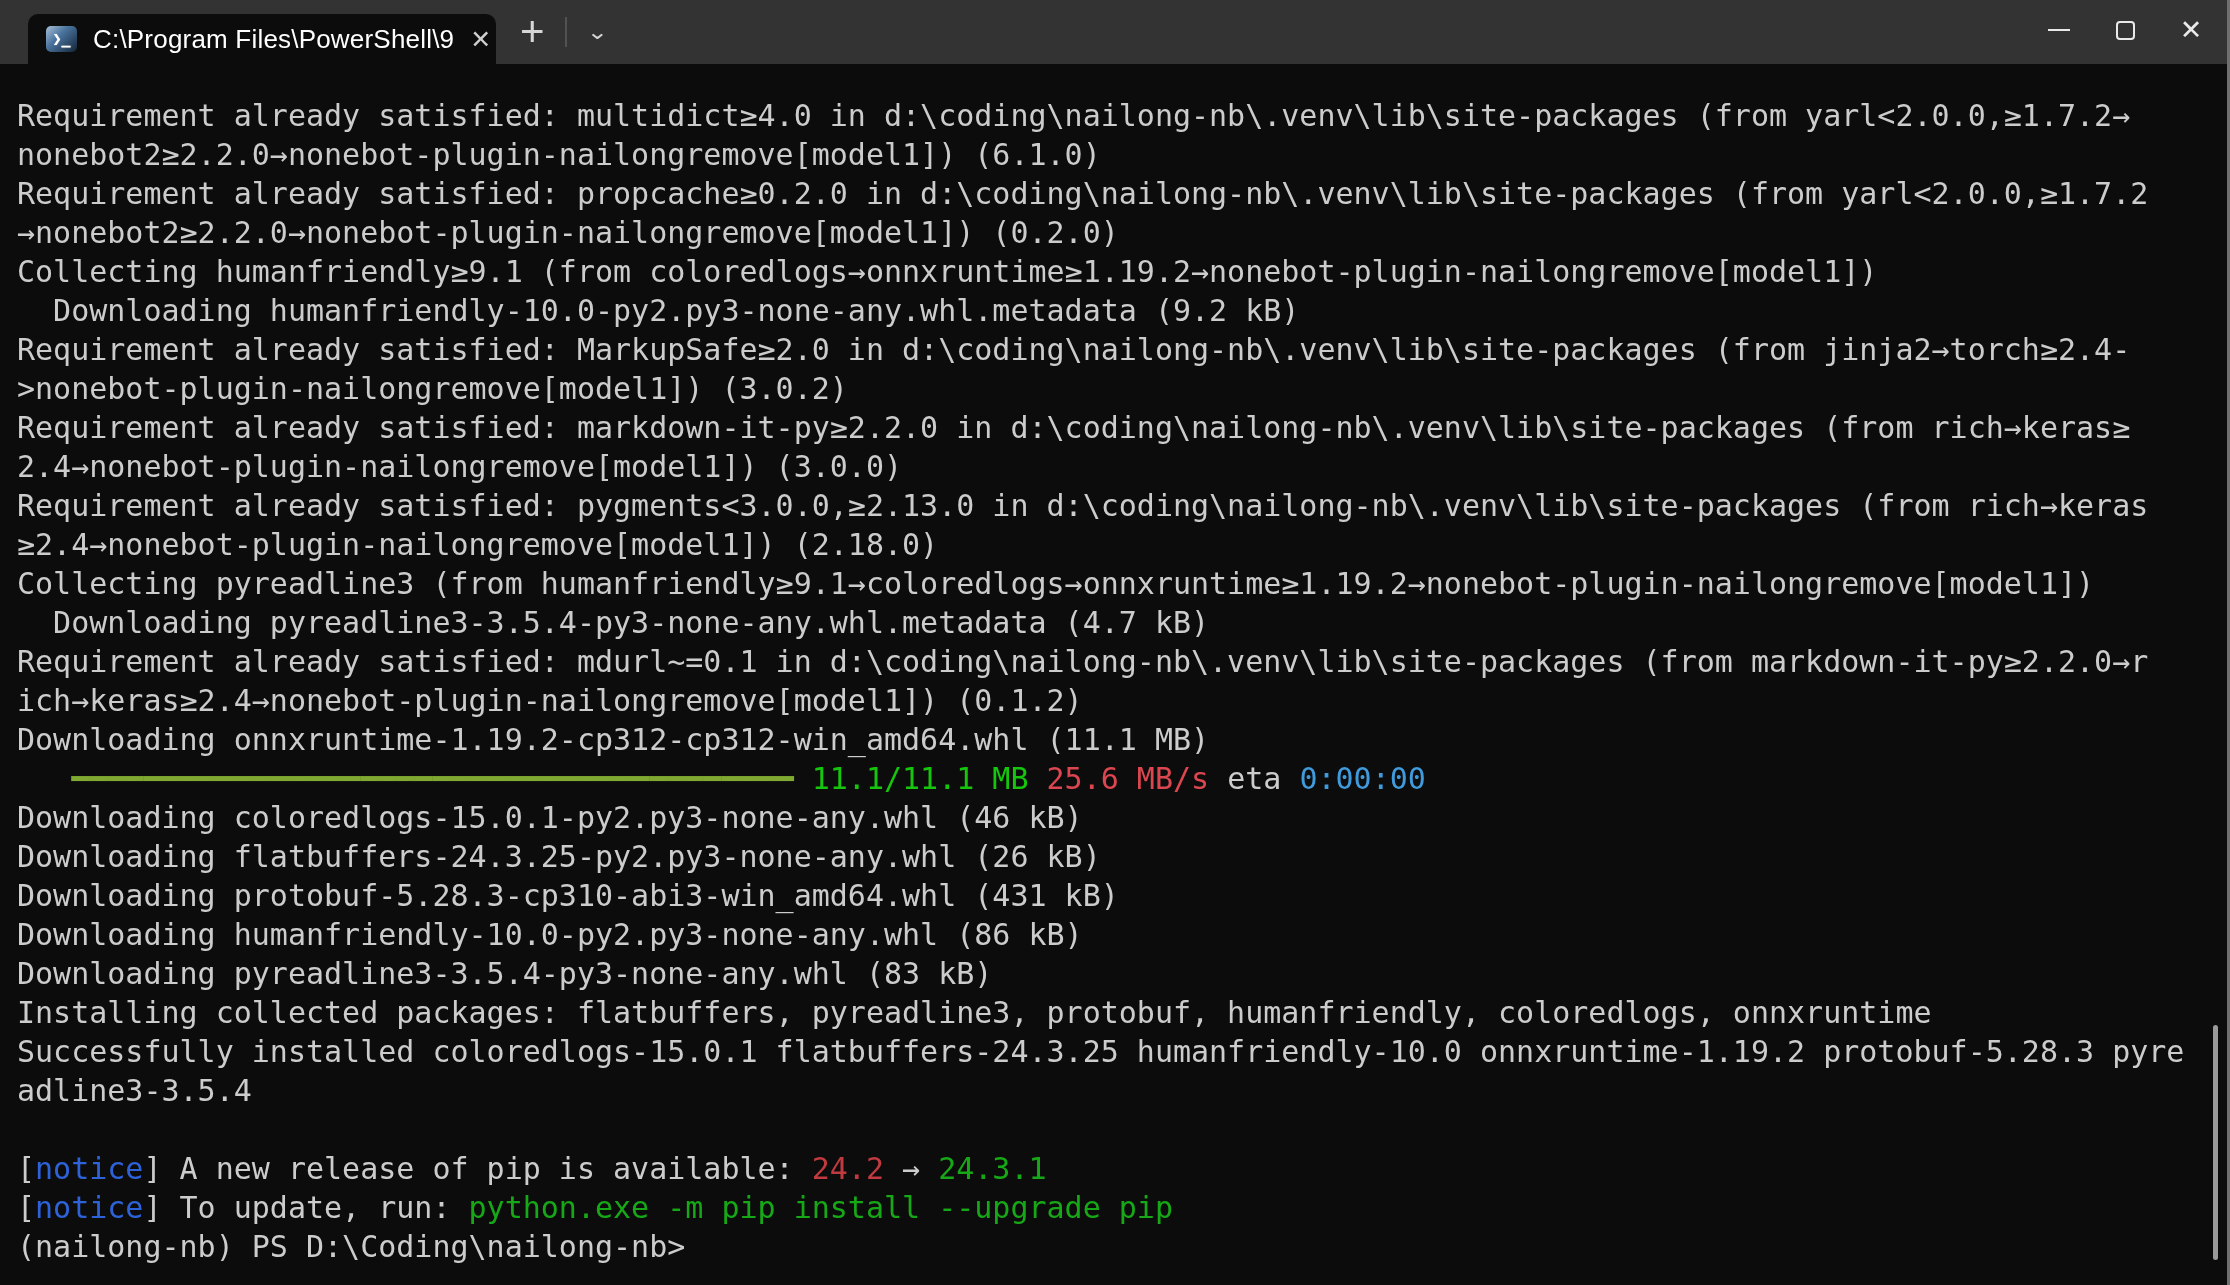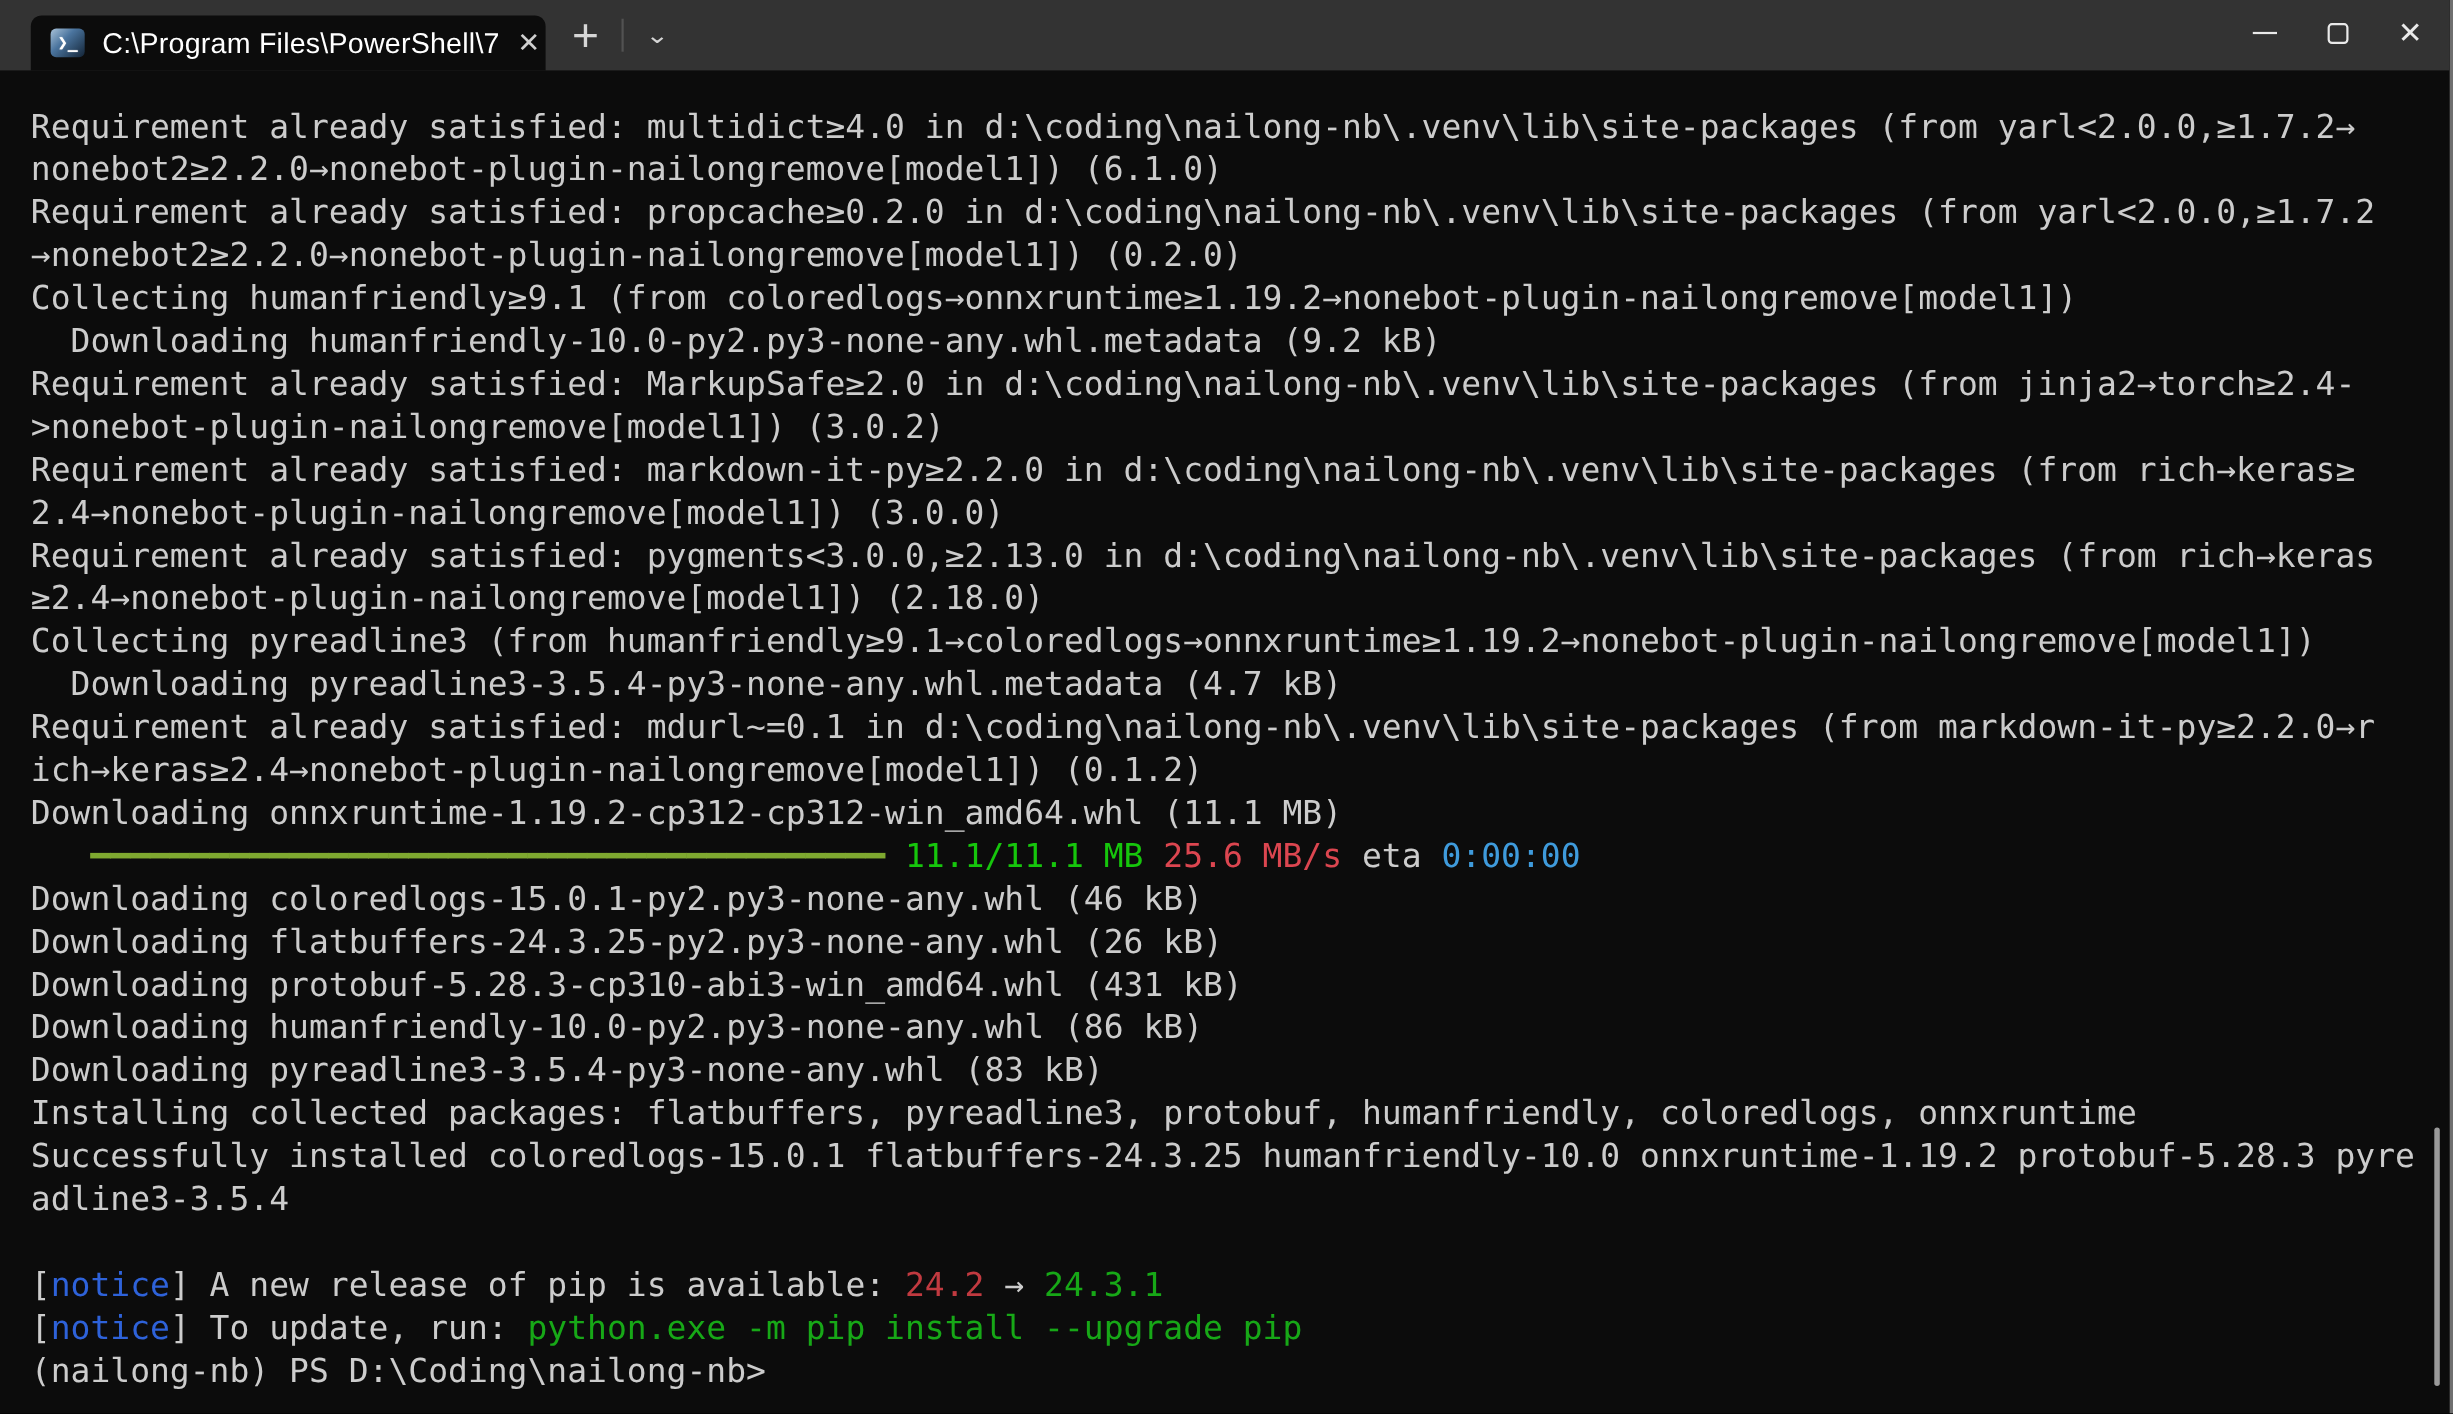--- a/index.html
+++ b/index.html
@@ -35,35 +35,35 @@
   .win-btn { width:66px; height:60px; display:flex; align-items:center; justify-content:center; color:#eaeaea; }
   .min-glyph { width:22px; height:2px; background:#eaeaea; }
   .max-glyph { width:19px; height:19px; border:2px solid #eaeaea; border-radius:4px; box-sizing:border-box; }
   .close-glyph { font-size:27px; line-height:27px; font-weight:300; }
   
   .term {
     padding:32px 0 0 17px;
     font:30px/39px "DejaVu Sans Mono", "Liberation Mono", monospace;
     color:#cccccc; white-space:pre; letter-spacing:0;
   }
-  .trow { min-height:39px;margin-left:11px; }
+  .trow { min-height:39px; }
   .scroll-thumb {
     position:absolute; right:9px; top:1025px; width:5px; height:235px;
     background:#9a9a9a; border-radius:3px;
   }
 </style>
 </head>
 <body>
 
 <div class="window">
 
   <div class="titlebar">
     <div class="tab">
       <div class="ps-icon">❯_</div>
-      <div class="tab-title">C:\Program Files\PowerShell\7</div>
+      <div class="tab-title">C:\Program Files\PowerShell\9</div>
       <div class="tab-close">
         <span>✕</span>
       </div>
     </div>
     <div class="strip-right">
       <div class="newtab">
         <span>+</span>
       </div>
       <div class="strip-divider"></div>
       <div class="tab-chevron">

